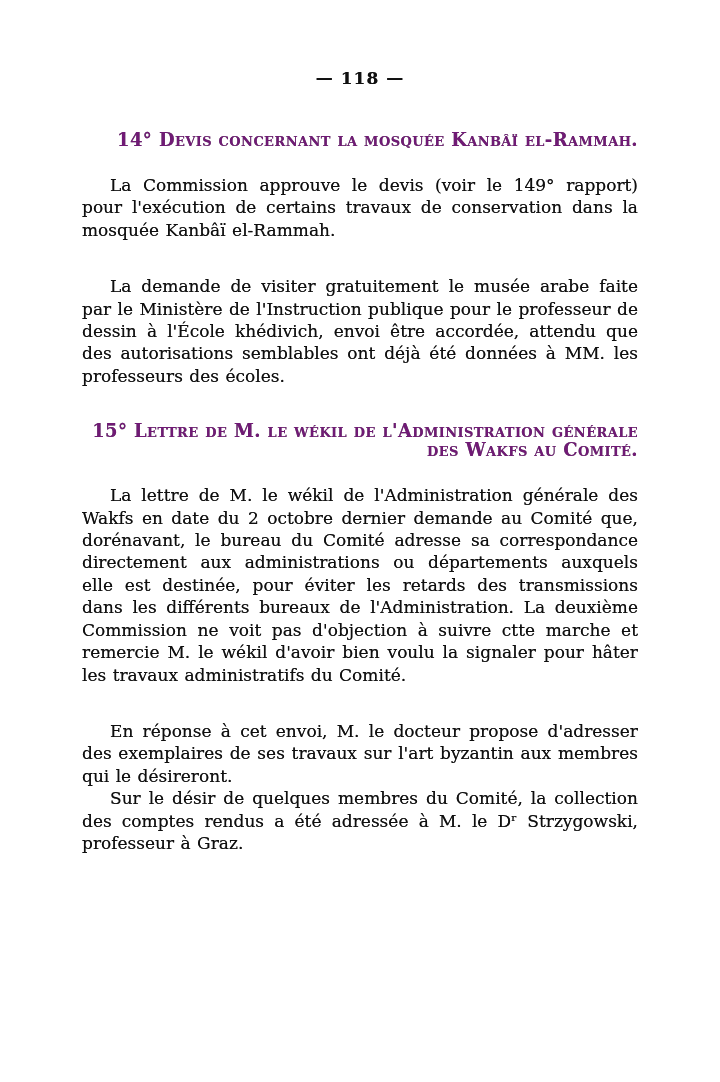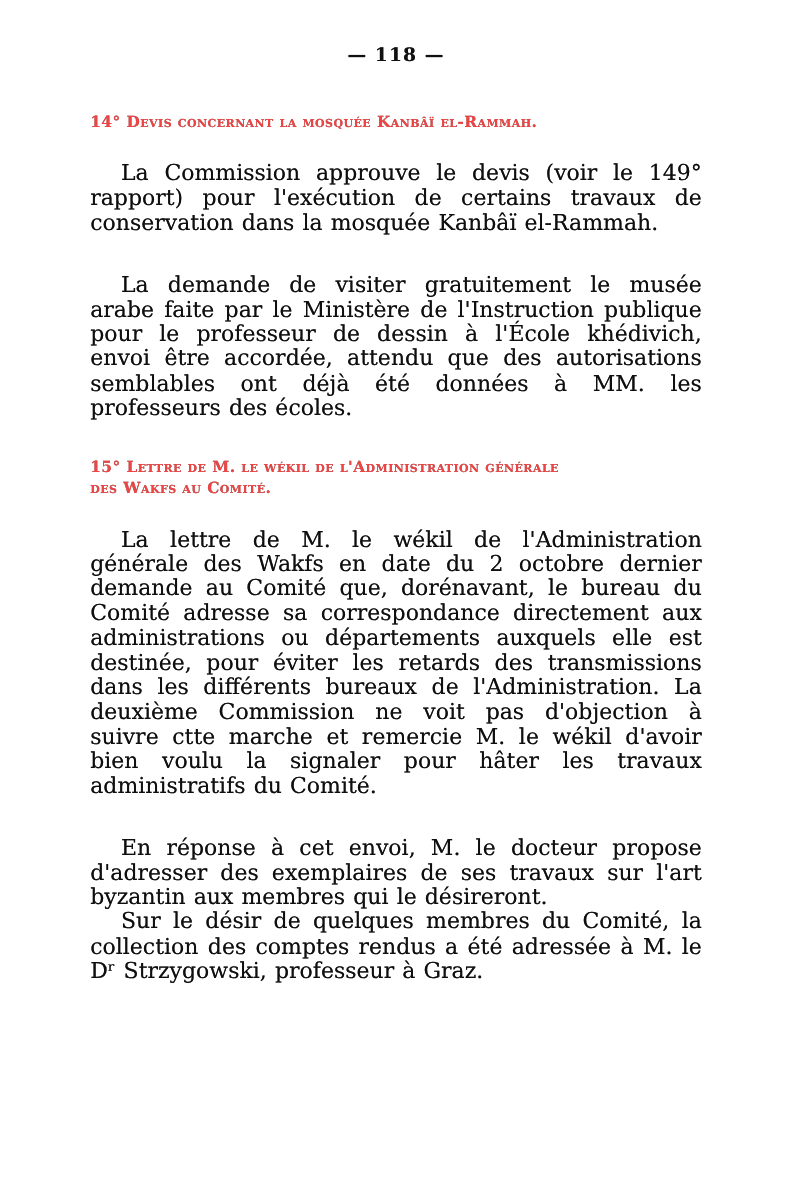--- a/index.html
+++ b/index.html
@@ -16,53 +16,53 @@
     -webkit-font-smoothing: antialiased;
   }
   .page {
     width: 720px;
     height: 1082px;
     background: #ffffff;
     position: relative;
   }
   .page-number {
     text-align: center;
-    padding-top: 40px;
+    padding-top: 68px;
     font-size: 17px;
     font-weight: bold;
     letter-spacing: 1px;
     color: #101010;
     text-shadow: 0 0 0.5px rgba(0,0,0,0.6);
   }
   .content {
     width: 556px;
     margin: 0 auto;
   }
   .section {
     margin-top: 34px;
   }
   .section.first {
     margin-top: 42px;
   }
   .section-heading {
-    text-align: left;
+    text-align: right;
     font-variant: small-caps;
-    font-size: 14px;
+    font-size: 18px;
     font-weight: bold;
     letter-spacing: 0.4px;
     line-height: 19px;
-    color: #ef4444;
+    color: #701a75;
     text-shadow: 0 0 0.5px rgba(0,0,0,0.55);
   }
   .heading-group {
     margin-bottom: 25px;
   }
   .paragraph {
     margin: 0;
-    font-size: 20px;
+    font-size: 17px;
     line-height: 22.4px;
     text-align: justify;
     text-indent: 28px;
     color: #0f0f0f;
     text-shadow: 0 0 0.55px rgba(0,0,0,0.65);
     word-spacing: 1px;
   }
 </style>
 </head>
 <body>

